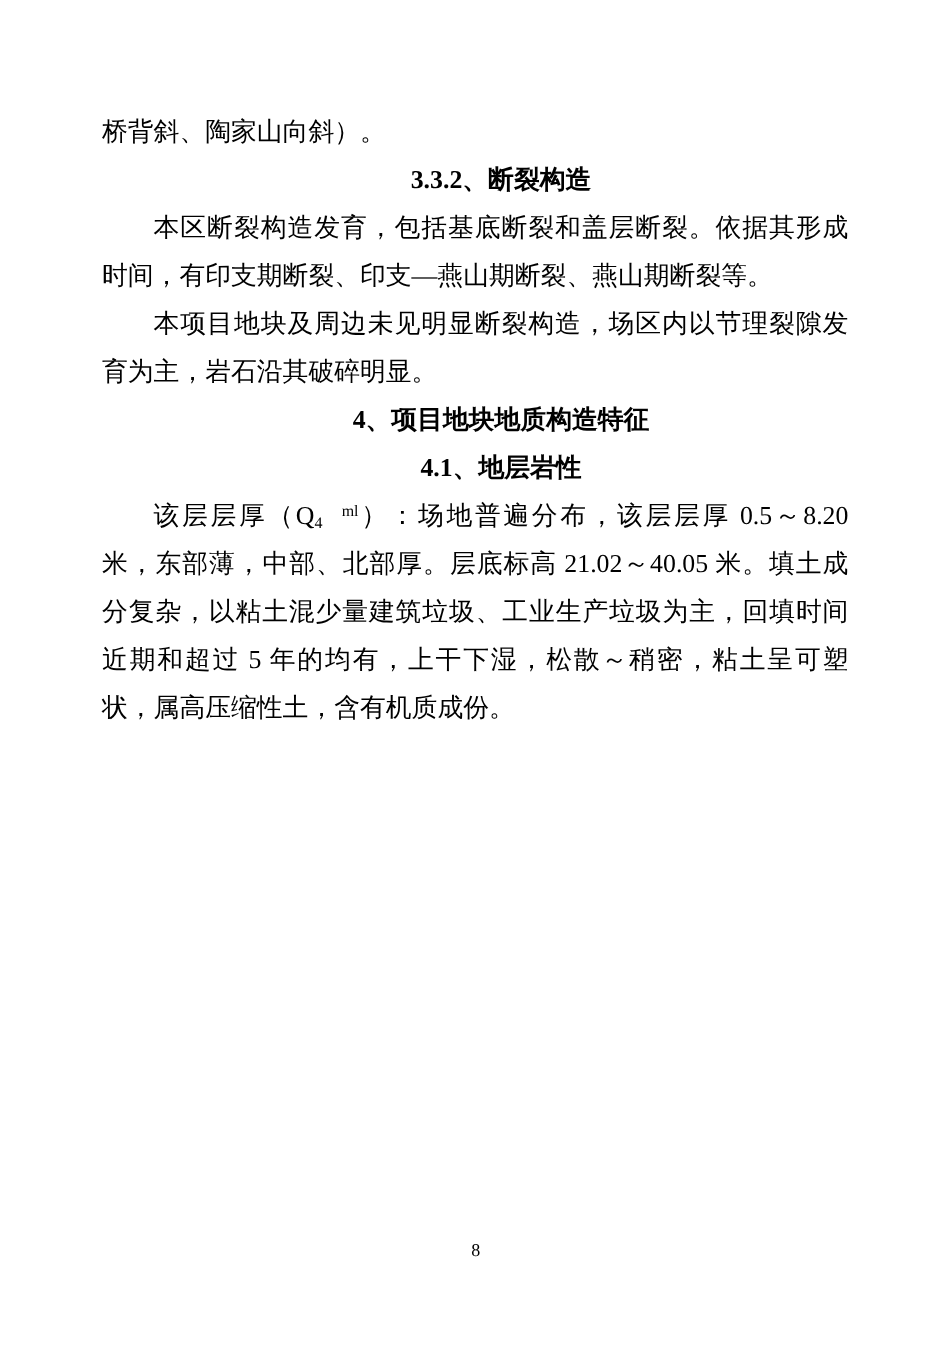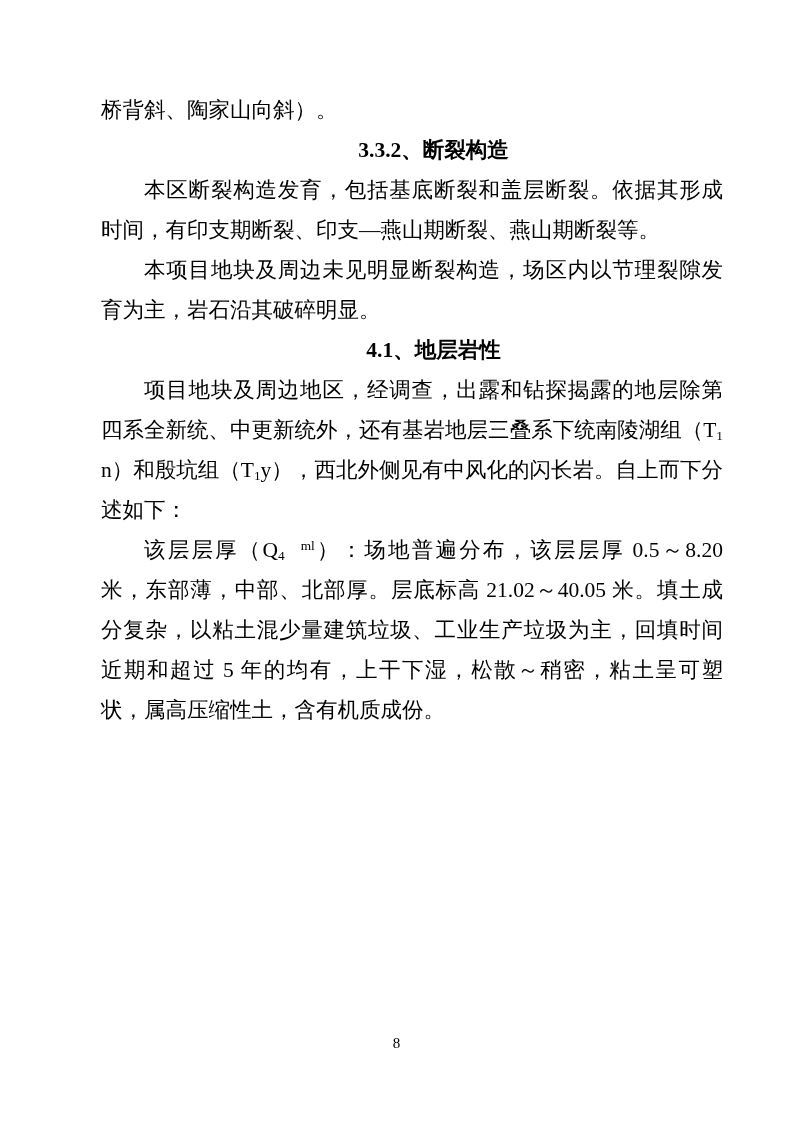--- a/index.html
+++ b/index.html
@@ -11,21 +11,21 @@
     position: relative;
     width: 793px;
     height: 1122px;
     background: #ffffff;
     color: #000000;
     font-family: "Liberation Serif", "DejaVu Serif", serif;
     overflow: hidden;
   }
   .content {
     position: absolute;
-    left: 101px;
+    left: 85px;
     top: 90px;
     width: 622px;
   }
   .content p {
     margin: 0;
     font-size: 21.5px;
     line-height: 40px;
     text-align: justify;
     word-break: break-all;
   }
@@ -54,18 +54,18 @@
 </style>
 </head>
 <body>
 
 <div class="page">
   <div class="content">
     <p class="body"><span>桥背斜、陶家山向斜）。</span></p>
     <p class="heading indent"><span>3.3.2、断裂构造</span></p>
     <p class="body indent"><span>本区断裂构造发育，包括基底断裂和盖层断裂。依据其形成时间，有印支期断裂、印支—燕山期断裂、燕山期断裂等。</span></p>
     <p class="body indent"><span>本项目地块及周边未见明显断裂构造，场区内以节理裂隙发育为主，岩石沿其破碎明显。</span></p>
+    <p class="heading indent"><span>4、项目地块地质构造特征</span></p>
     <p class="heading indent"><span>4.1、地层岩性</span></p>
-    <p class="body indent"><span>项目地块及周边地区，经调查，出露和钻探揭露的地层除第四系全新统、中更新统外，还有基岩地层三叠系下统南陵湖组（T</span><sub>1</sub><span>n）和殷坑组（T</span><sub>1</sub><span>y），西北外侧见有中风化的闪长岩。自上而下分述如下：</span></p>
     <p class="body indent"><span>该层层厚（Q</span><sub>4</sub><sup>ml</sup><span>）：场地普遍分布，该层层厚 0.5～8.20 米，东部薄，中部、北部厚。层底标高 21.02～40.05 米。填土成分复杂，以粘土混少量建筑垃圾、工业生产垃圾为主，回填时间近期和超过 5 年的均有，上干下湿，松散～稍密，粘土呈可塑状，属高压缩性土，含有机质成份。</span></p>
   </div>
   <div class="page-number">8</div>
 </div>
 
 </body></html>

